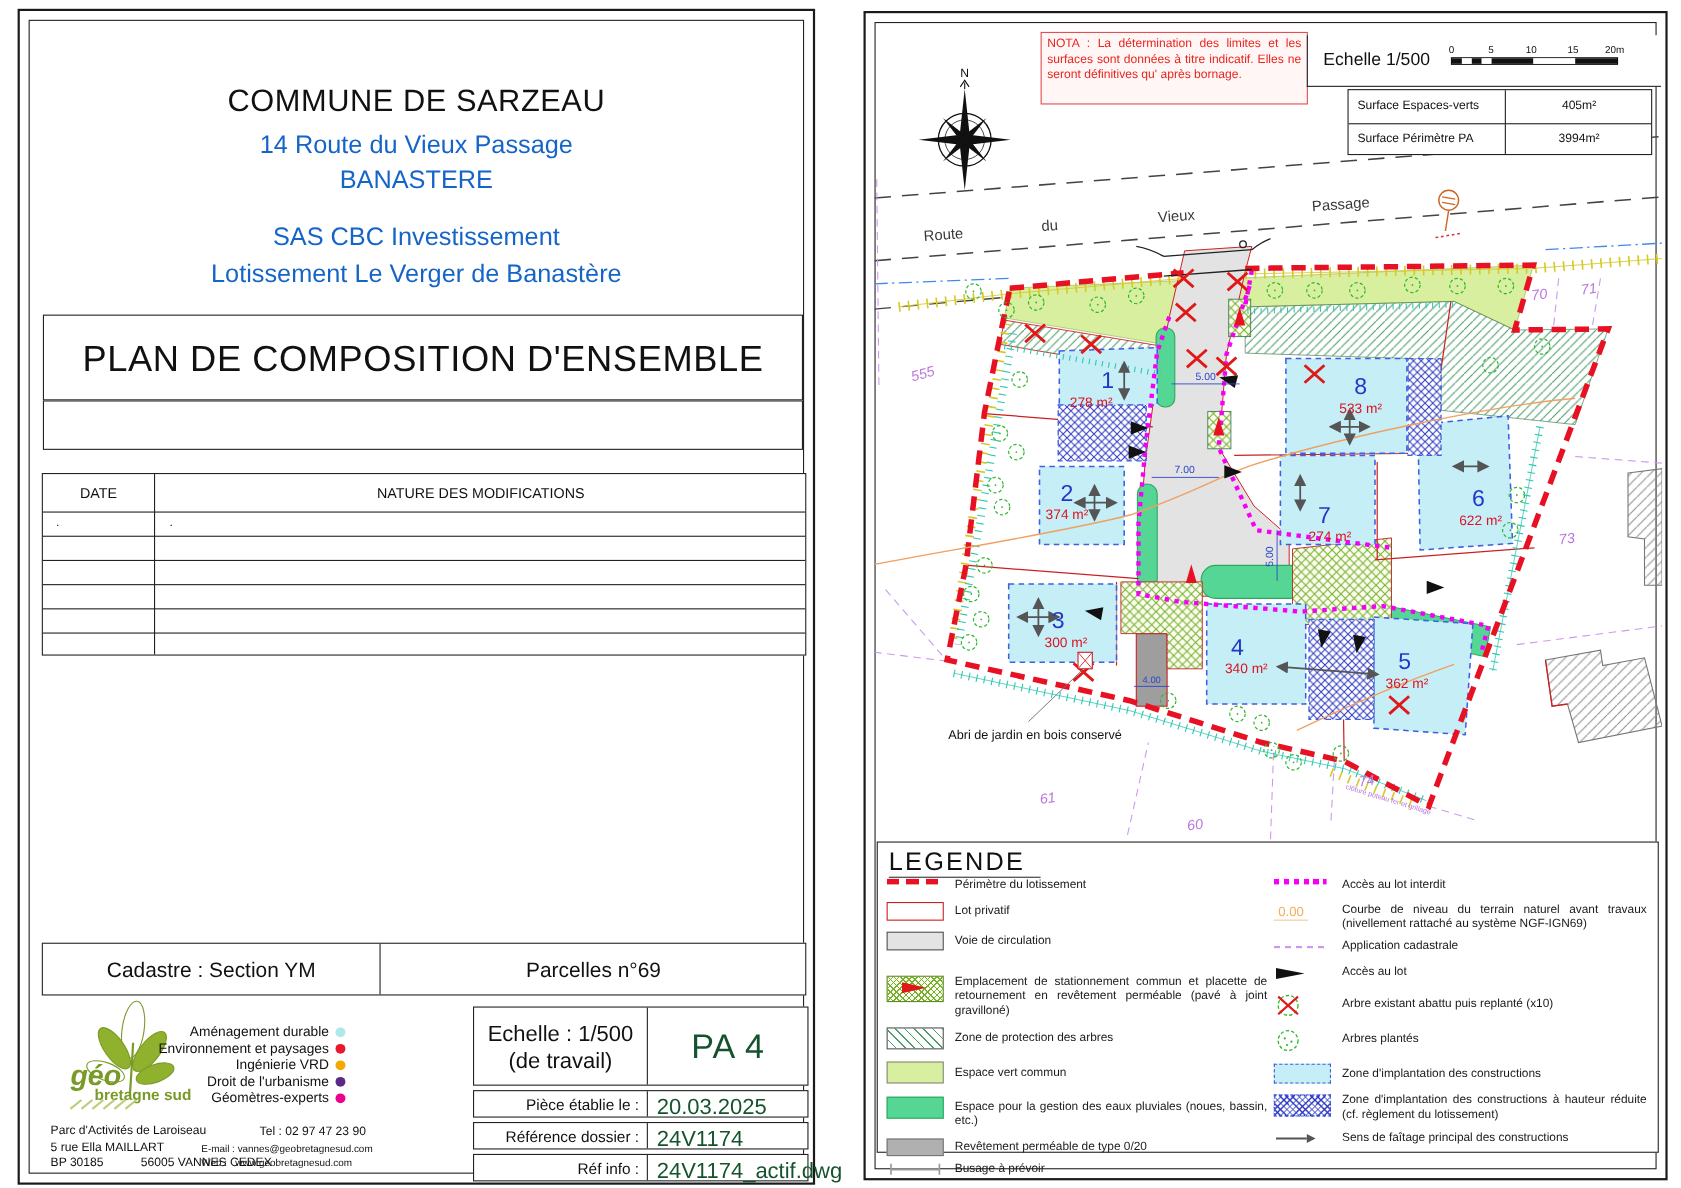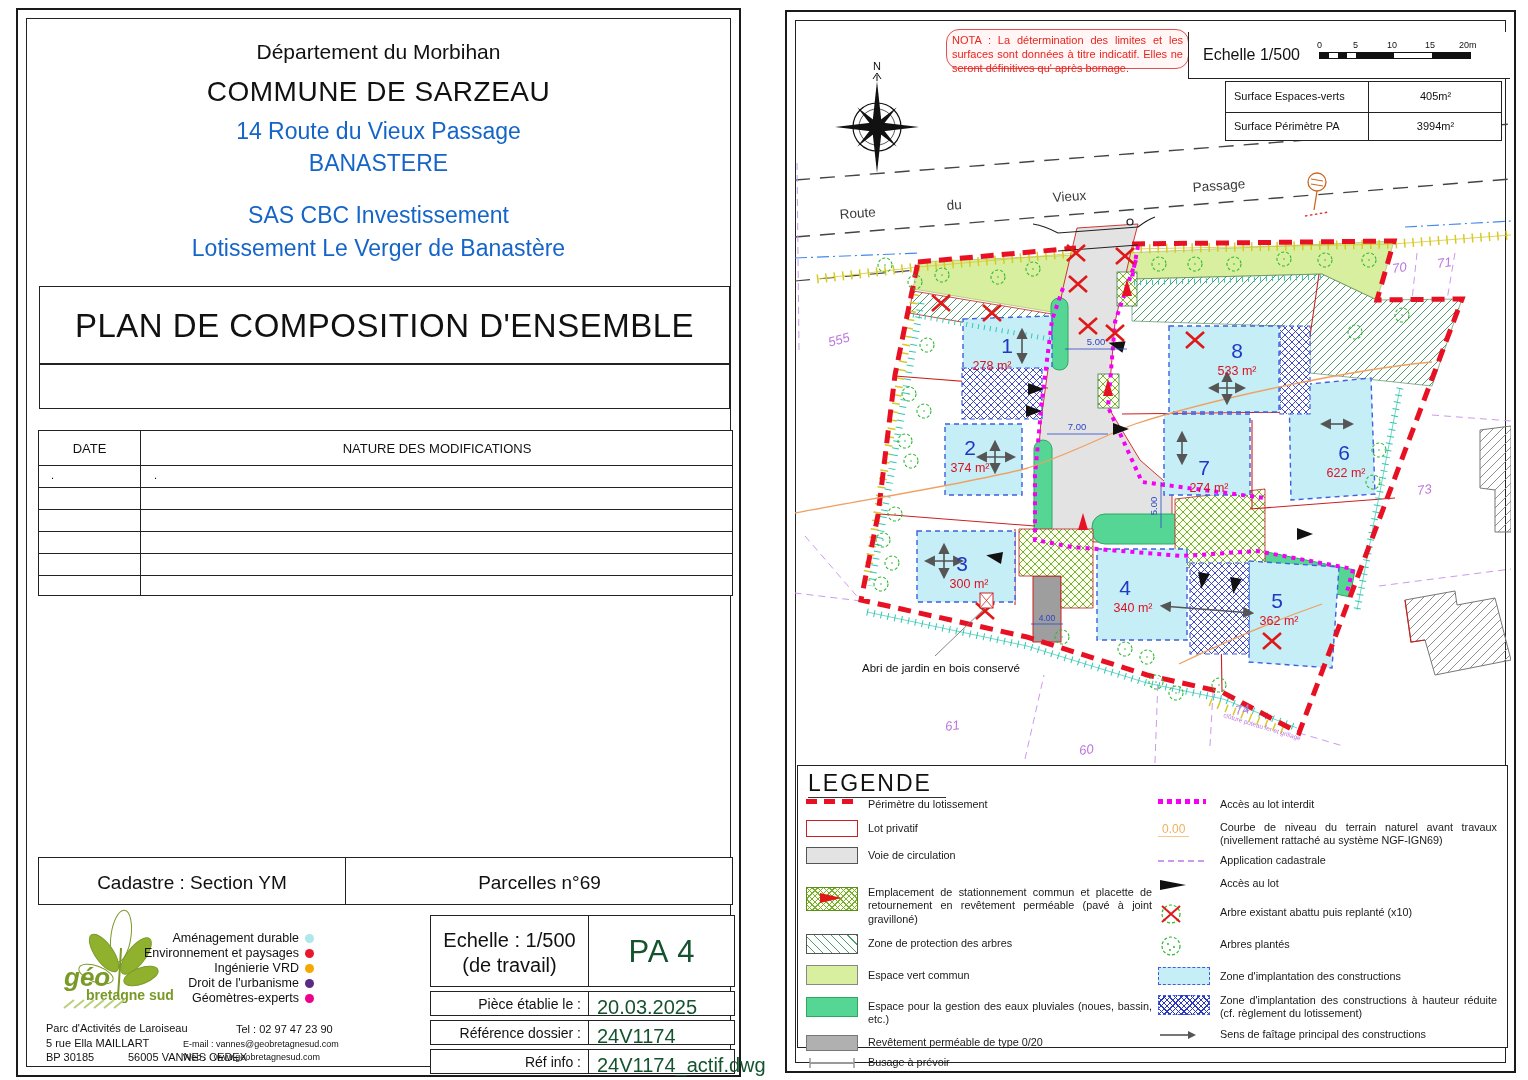--- a/index.html
+++ b/index.html
@@ -68,21 +68,20 @@
   .svg-ic { display:block; }
 </style>
 </head>
 <body>
 
 <div id="stage">
 
   <div id="left-sheet" class="sheet">
     <div class="sheet-inner"></div>
 
-    <div class="abs ctr h1 hdr-black" style="top:30px">Département du Morbihan</div>
     <div class="abs ctr h2 hdr-black" style="top:66px">COMMUNE DE SARZEAU</div>
     <div class="abs ctr h3 hdr-blue" style="top:108px">14 Route du Vieux Passage</div>
     <div class="abs ctr h3 hdr-blue" style="top:140px">BANASTERE</div>
     <div class="abs ctr h3 hdr-blue" style="top:192px">SAS CBC Investissement</div>
     <div class="abs ctr h3 hdr-blue" style="top:225px">Lotissement Le Verger de Banastère</div>
 
     <div class="box" style="left:21px; top:276px; width:691px; height:78px;">
       <div class="abs ctr doc-title" style="top:20px">PLAN DE COMPOSITION D'ENSEMBLE</div>
     </div>
     <div class="box" style="left:21px; top:354px; width:691px; height:45px;"></div>
@@ -455,21 +454,21 @@
         <path d="M-42,0 L0,5 L42,0 L0,-5 Z" fill="#111"></path>
         <g transform="rotate(45)">
             <path d="M0,-28 L3.5,0 L0,28 L-3.5,0 Z" fill="#111"></path>
             <path d="M-28,0 L0,3.5 L28,0 L0,-3.5 Z" fill="#111"></path>
           </g>
         <path d="M0,-46 L0,-52 M-4,-48 L0,-54 L4,-48" stroke="#111" stroke-width="1" fill="none"></path>
         <text x="0" y="-57" text-anchor="middle" font-size="11" fill="#111">N</text>
       </g>
     </svg>
 
-    <div id="nota" class="abs" style="left:159px; top:17px; width:243px; height:40px;border-radius:13px;">NOTA : La détermination des limites et les surfaces sont données à titre indicatif. Elles ne  seront définitives qu' après bornage.</div>
+    <div id="nota" class="abs" style="left:159px; top:17px; width:243px; height:66px;">NOTA : La détermination des limites et les surfaces sont données à titre indicatif. Elles ne  seront définitives qu' après bornage.</div>
 
     <div class="abs" style="left:401px; top:20px; width:322px; height:47px; border-left:1px solid #222; border-bottom:1px solid #222; background:#fff;">
       <div class="abs ech-map" style="left:14px; top:14px;">Echelle 1/500</div>
       <div class="sb-num" style="left:128px; top:8px;">0</div>
       <div class="sb-num" style="left:164px; top:8px;">5</div>
       <div class="sb-num" style="left:198px; top:8px;">10</div>
       <div class="sb-num" style="left:236px; top:8px;">15</div>
       <div class="sb-num" style="left:270px; top:8px;">20m</div>
       <div class="sb-bar" style="left:130px; top:20px; width:152px;">
         <div style="width:9px;  background:#111"></div>

